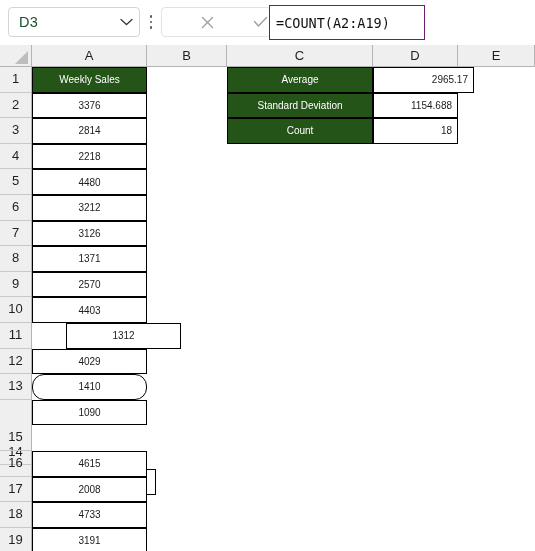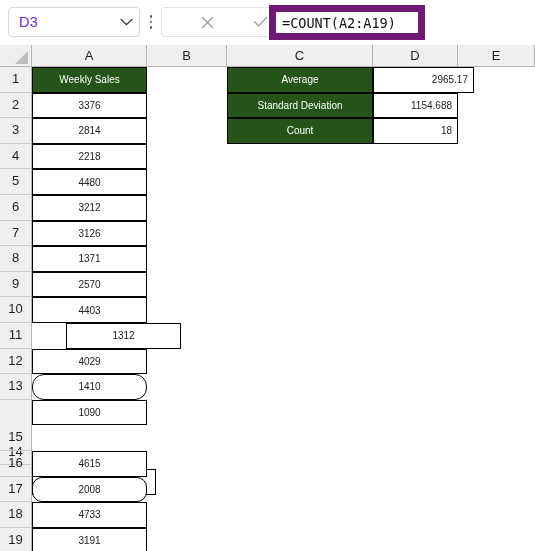--- a/index.html
+++ b/index.html
@@ -34,21 +34,21 @@
     border-radius: 4px;
     background: #ffffff;
     display: flex;
     align-items: center;
     box-sizing: border-box;
   }
   .namebox-text {
     flex: 1;
     padding-left: 10px;
     font-size: 14.5px;
-    color: #6d28d9;
+    color: #14532d;
     letter-spacing: .2px;
   }
   .namebox-chev {
     width: 26px;
     display: flex;
     align-items: center;
     justify-content: center;
   }
 
   .kebab {
@@ -101,21 +101,21 @@
     letter-spacing: -0.5px;
   }
 
   
   .formula-wrap {
     position: absolute;
     left: 269px;
     top: 5px;
     width: 156px;
     height: 35px;
-    border: 7px solid #701a75;
+    border: 1px solid #701a75;
     background: #ffffff;
     box-sizing: border-box;
   }
   .formula-text {
     position: absolute;
     left: 6px;
     top: 0;
     right: 2px;
     bottom: 0;
     display: flex;
@@ -317,21 +317,21 @@
       <div class="cell cell-bordered c-center cell-num" style="left: 32px; width: 115px; top: 175.6px; height: 25.6px;">3126</div>
       <div class="cell cell-bordered c-center cell-num" style="left: 32px; width: 115px; top: 201.2px; height: 25.6px;">1371</div>
       <div class="cell cell-bordered c-center cell-num" style="left: 32px; width: 115px; top: 226.8px; height: 25.6px;">2570</div>
       <div class="cell cell-bordered c-center cell-num" style="left: 32px; width: 115px; top: 252.4px; height: 25.6px;">4403</div>
       <div class="cell cell-bordered c-center cell-num" style="left: 32px; width: 115px; top: 278px; height: 25.6px; margin-left: 34px;">1312</div>
       <div class="cell cell-bordered c-center cell-num" style="left: 32px; width: 115px; top: 303.6px; height: 25.6px;">4029</div>
       <div class="cell cell-bordered c-center cell-num" style="left: 32px; width: 115px; top: 329.2px; height: 25.6px; border-radius: 12px;">1410</div>
       <div class="cell cell-bordered c-center cell-num" style="left: 32px; width: 115px; top: 354.8px; height: 25.6px;">1090</div>
       <div class="cell cell-bordered c-center cell-num" style="left: 32px; width: 124px; top: 380.4px; height: 25.6px; margin-top: 44px;">2247</div>
       <div class="cell cell-bordered c-center cell-num" style="left: 32px; width: 115px; top: 406px; height: 25.6px;">4615</div>
-      <div class="cell cell-bordered c-center cell-num" style="left: 32px; width: 115px; top: 431.6px; height: 25.6px; border-radius: 10px;">2008</div>
+      <div class="cell cell-bordered c-center cell-num" style="left: 32px; width: 115px; top: 431.6px; height: 25.6px;">2008</div>
       <div class="cell cell-bordered c-center cell-num" style="left: 32px; width: 115px; top: 457.2px; height: 25.6px;">4733</div>
       <div class="cell cell-bordered c-center cell-num" style="left: 32px; width: 115px; top: 482.8px; height: 25.6px;">3191</div>
       <div class="cell cell-green c-center" style="left: 227px; width: 146px; top: 22px; height: 25.6px;">Average</div>
       <div class="cell cell-bordered c-right cell-num" style="left: 373px; width: 101px; top: 22px; height: 25.6px;">2965.17</div>
       <div class="cell cell-green c-center" style="left: 227px; width: 146px; top: 47.6px; height: 25.6px;">Standard Deviation</div>
       <div class="cell cell-bordered c-right cell-num" style="left: 373px; width: 85px; top: 47.6px; height: 25.6px;">1154.688</div>
       <div class="cell cell-green c-center" style="left: 227px; width: 146px; top: 73.2px; height: 25.6px;">Count</div>
       <div class="cell cell-bordered c-right cell-num" style="left: 373px; width: 85px; top: 73.2px; height: 25.6px;">18</div>
     </div>
 </div>

